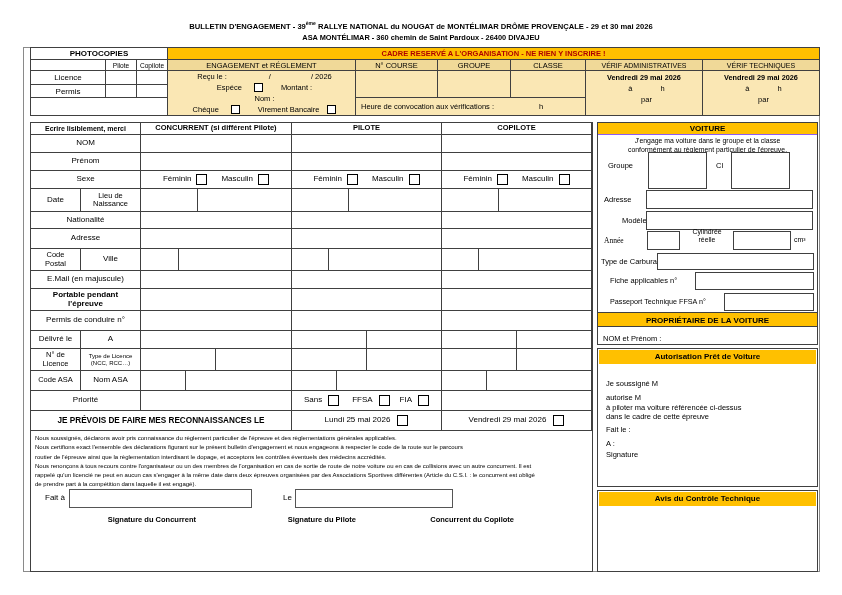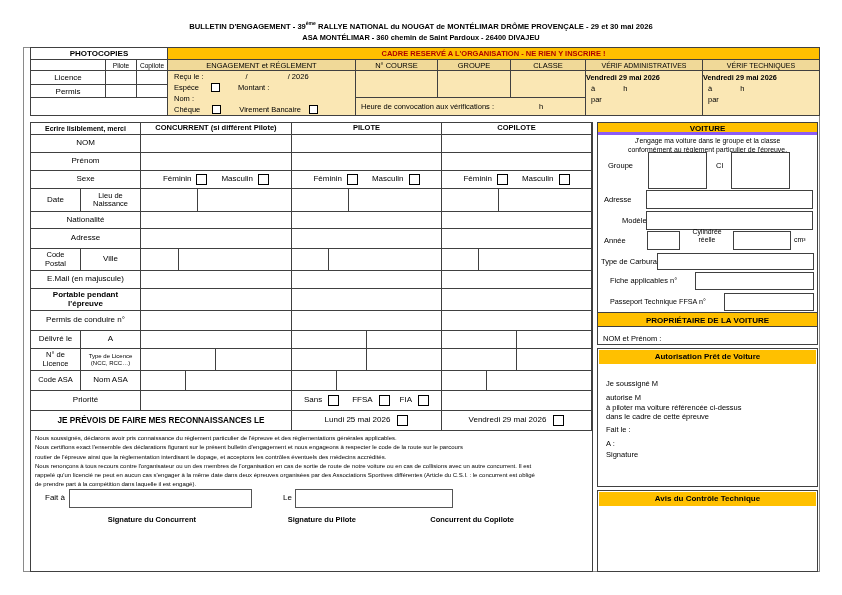--- a/index.html
+++ b/index.html
@@ -34,21 +34,21 @@
   .gold { background:#FFC000; font-weight:bold; }
   .tanh { background:#F0D998; }
   .cream { background:#FAE7B4; }
   .fld  { background:#FAE1A4; }
   .red { color:#B00000; }
   .nbr { border-right:none; }
   .nbb { border-bottom:none; }
   .cb { display:inline-block; width:9px; height:9px; border:1px solid #000; background:#fff; flex:none; }
   .cb2 { width:11px; height:11px; }
   .eline { display:flex; align-items:center; padding-left:6px; font-size:7.5px; height:11px; }
-  .col { flex-direction:column; align-items:flex-start; justify-content:flex-start; }
+  .col { flex-direction:column; align-items:center; justify-content:flex-start; }
   .vdate { font-size:7.3px; font-weight:bold; text-align:center; padding-top:2px; }
   .vline { font-size:7.5px; padding-left:5px; margin-top:2px; display:flex; }
 
   
   .maingrid {
     position:absolute; left:30px; top:122px; width:563px; height:310px;
     display:grid; border:1px solid #404040;
     grid-template-columns:50px 60px 151px 150px 150px;
     grid-template-rows:12px 18px 18px 18px 23px 17px 20px 22px 18px 22px 20px 18px 22px 20px 20px 20px;
     background:#fff;
@@ -65,21 +65,21 @@
   
   .bottombox { position:absolute; left:30px; top:431px; width:563px; height:141px;
                border:1px solid #404040; border-top:none; background:#fff; }
   .legal { position:absolute; left:4px; top:3px; right:3px; font-size:6px; line-height:9.3px; }
   .sigbox { position:absolute; height:19px; border:1px solid #555; background:#fff; }
   .siglbl { position:absolute; top:84px; font-size:7.5px; font-weight:bold; text-align:right; width:160px; }
 
   
   .vblock { position:absolute; left:597px; width:221px; border:1px solid #404040; background:#fff; }
   .vhead { background:#FFC000; font-weight:bold; font-size:8px; text-align:center;
-           border-bottom:3px solid #8b5cf6; line-height:12px; height:12px; }
+           border-bottom:1px solid #8b5cf6; line-height:12px; height:12px; }
   .vhead2 { position:absolute; left:1px; right:1px; background:#FFC000; font-weight:bold; font-size:8px;
             text-align:center; height:14px; line-height:14px; }
   .vlbl { position:absolute; font-size:7.5px; }
   .vbox { position:absolute; border:1px solid #404040; background:#fff; }
 </style>
 </head>
 <body>
 
 <div id="page">
 
@@ -349,21 +349,21 @@
     <div class="abs pl ctr" style="top:14px; left:2px; right:2px; font-size:6.9px; line-height:8.6px;">J'engage ma voiture dans le groupe et la classe
 conformément au règlement particulier de l'épreuve.</div>
     <span class="vlbl" style="left:10px; top:38px;">Groupe</span>
     <div class="vbox" style="left:50px; top:29px; width:59px; height:37px;"></div>
     <span class="vlbl" style="left:118px; top:38px;">Cl</span>
     <div class="vbox" style="left:133px; top:29px; width:59px; height:37px;"></div>
     <span class="vlbl" style="left:6px; top:72px;">Adresse</span>
     <div class="vbox" style="left:48px; top:67px; width:167px; height:19px;"></div>
     <span class="vlbl" style="left:24px; top:93px;">Modèle</span>
     <div class="vbox" style="left:48px; top:88px; width:167px; height:19px;"></div>
-    <span class="vlbl" style="left:6px; top:113px;">Année</span>
+    <span class="vlbl" style="left:6px; top:113px;font-family:Liberation Serif, serif;">Année</span>
     <div class="vbox" style="left:49px; top:108px; width:33px; height:19px;"></div>
     <span class="vlbl pl ctr" style="left:84px; top:105px; width:50px; font-size:6.9px; line-height:8.2px;">Cylindrée
 réelle</span>
     <div class="vbox" style="left:135px; top:108px; width:58px; height:19px;"></div>
     <span class="vlbl" style="left:196px; top:113px; font-size:7px;">cm³</span>
     <span class="vlbl" style="left:3px; top:134px;">Type de Carburant</span>
     <div class="vbox" style="left:59px; top:130px; width:157px; height:17px;"></div>
     <span class="vlbl" style="left:12px; top:153px;">Fiche applicables n°</span>
     <div class="vbox" style="left:97px; top:149px; width:119px; height:18px;"></div>
     <span class="vlbl" style="left:12px; top:174px; font-size:7.2px;">Passeport Technique FFSA n°</span>

